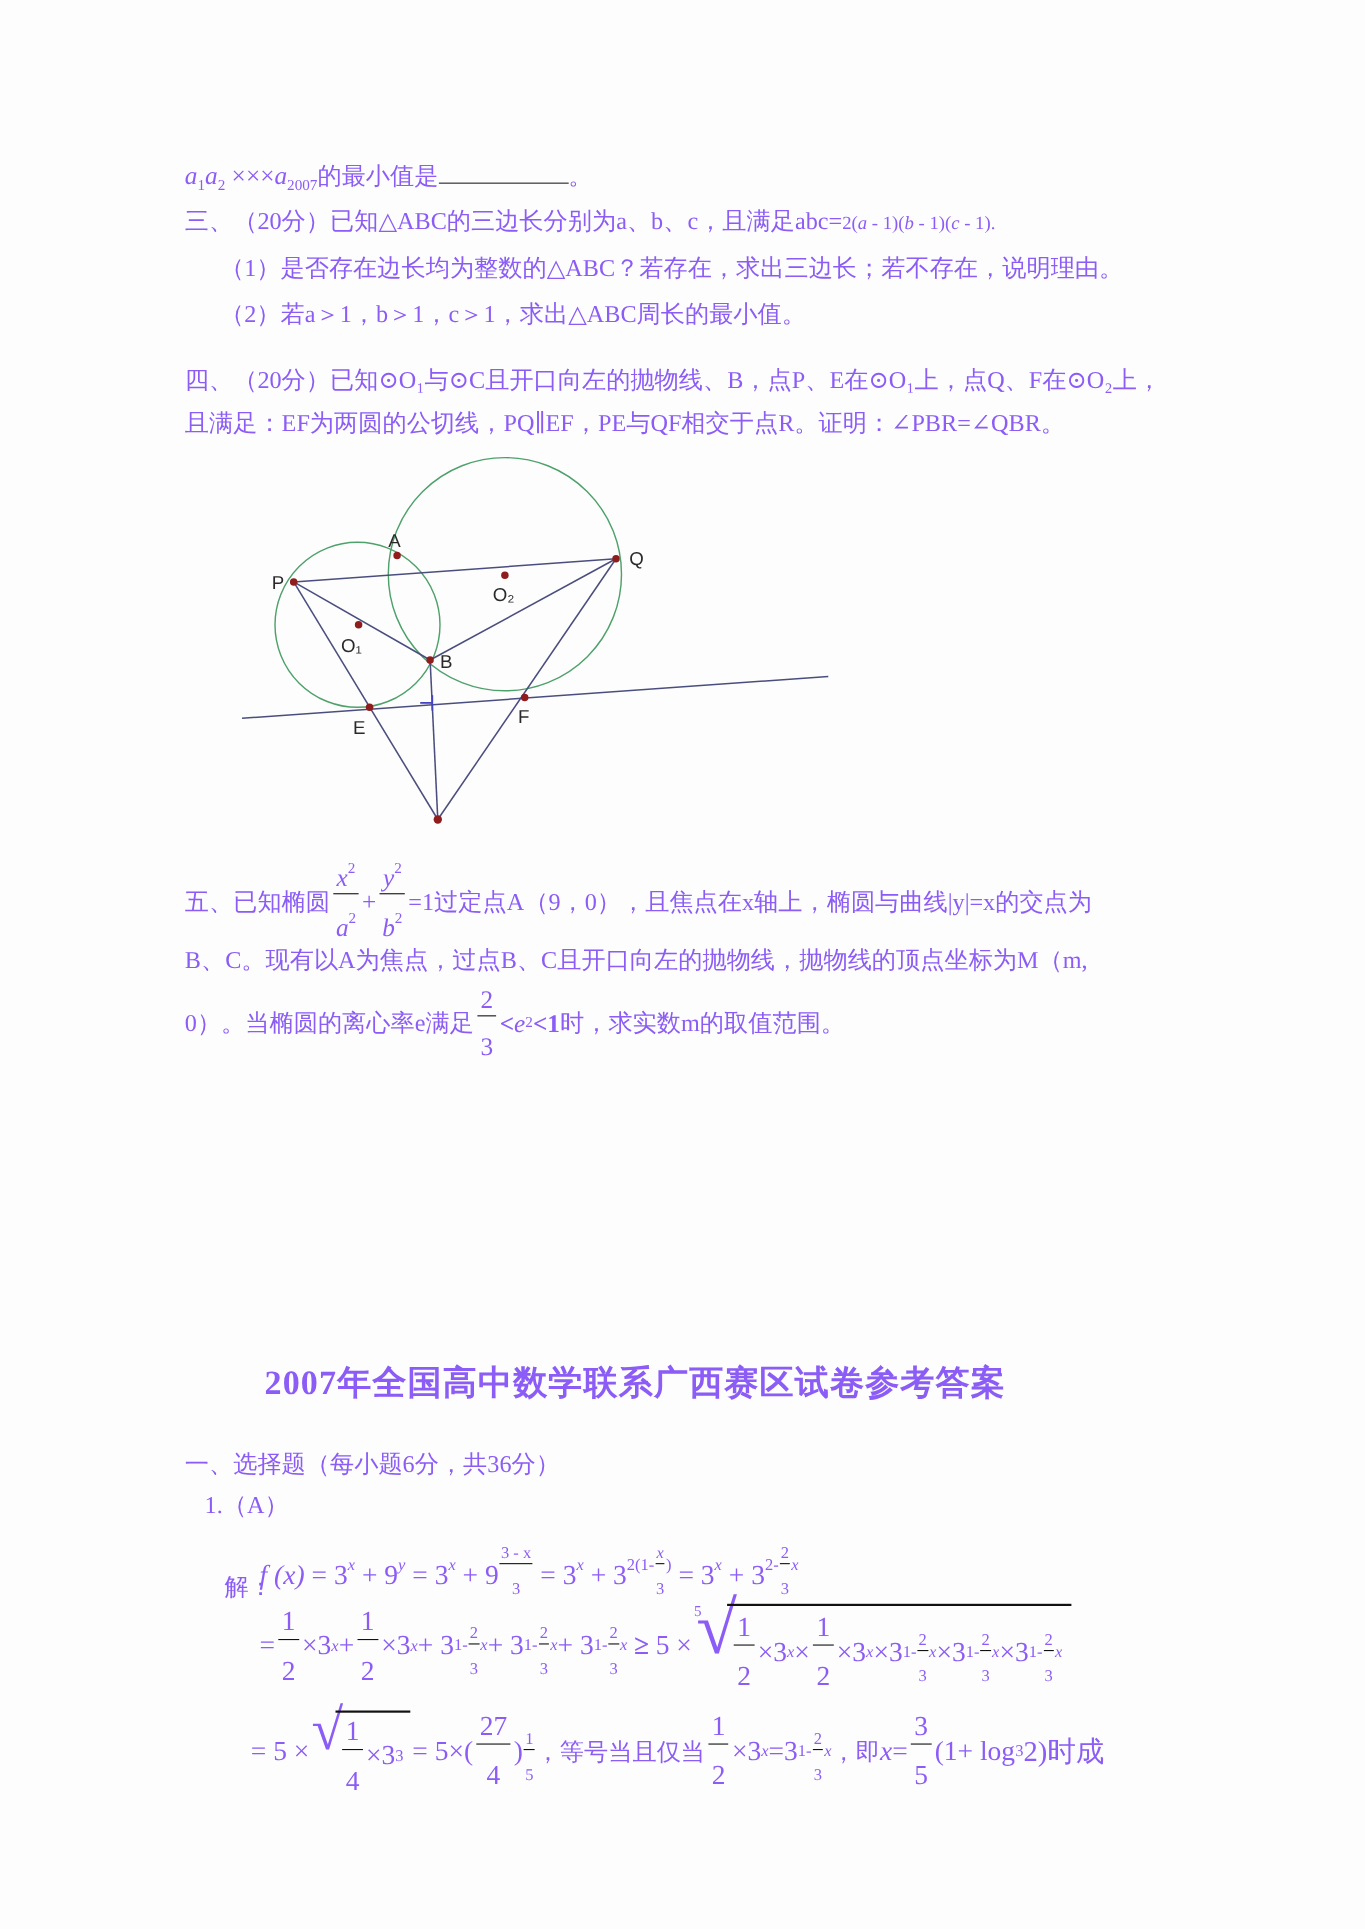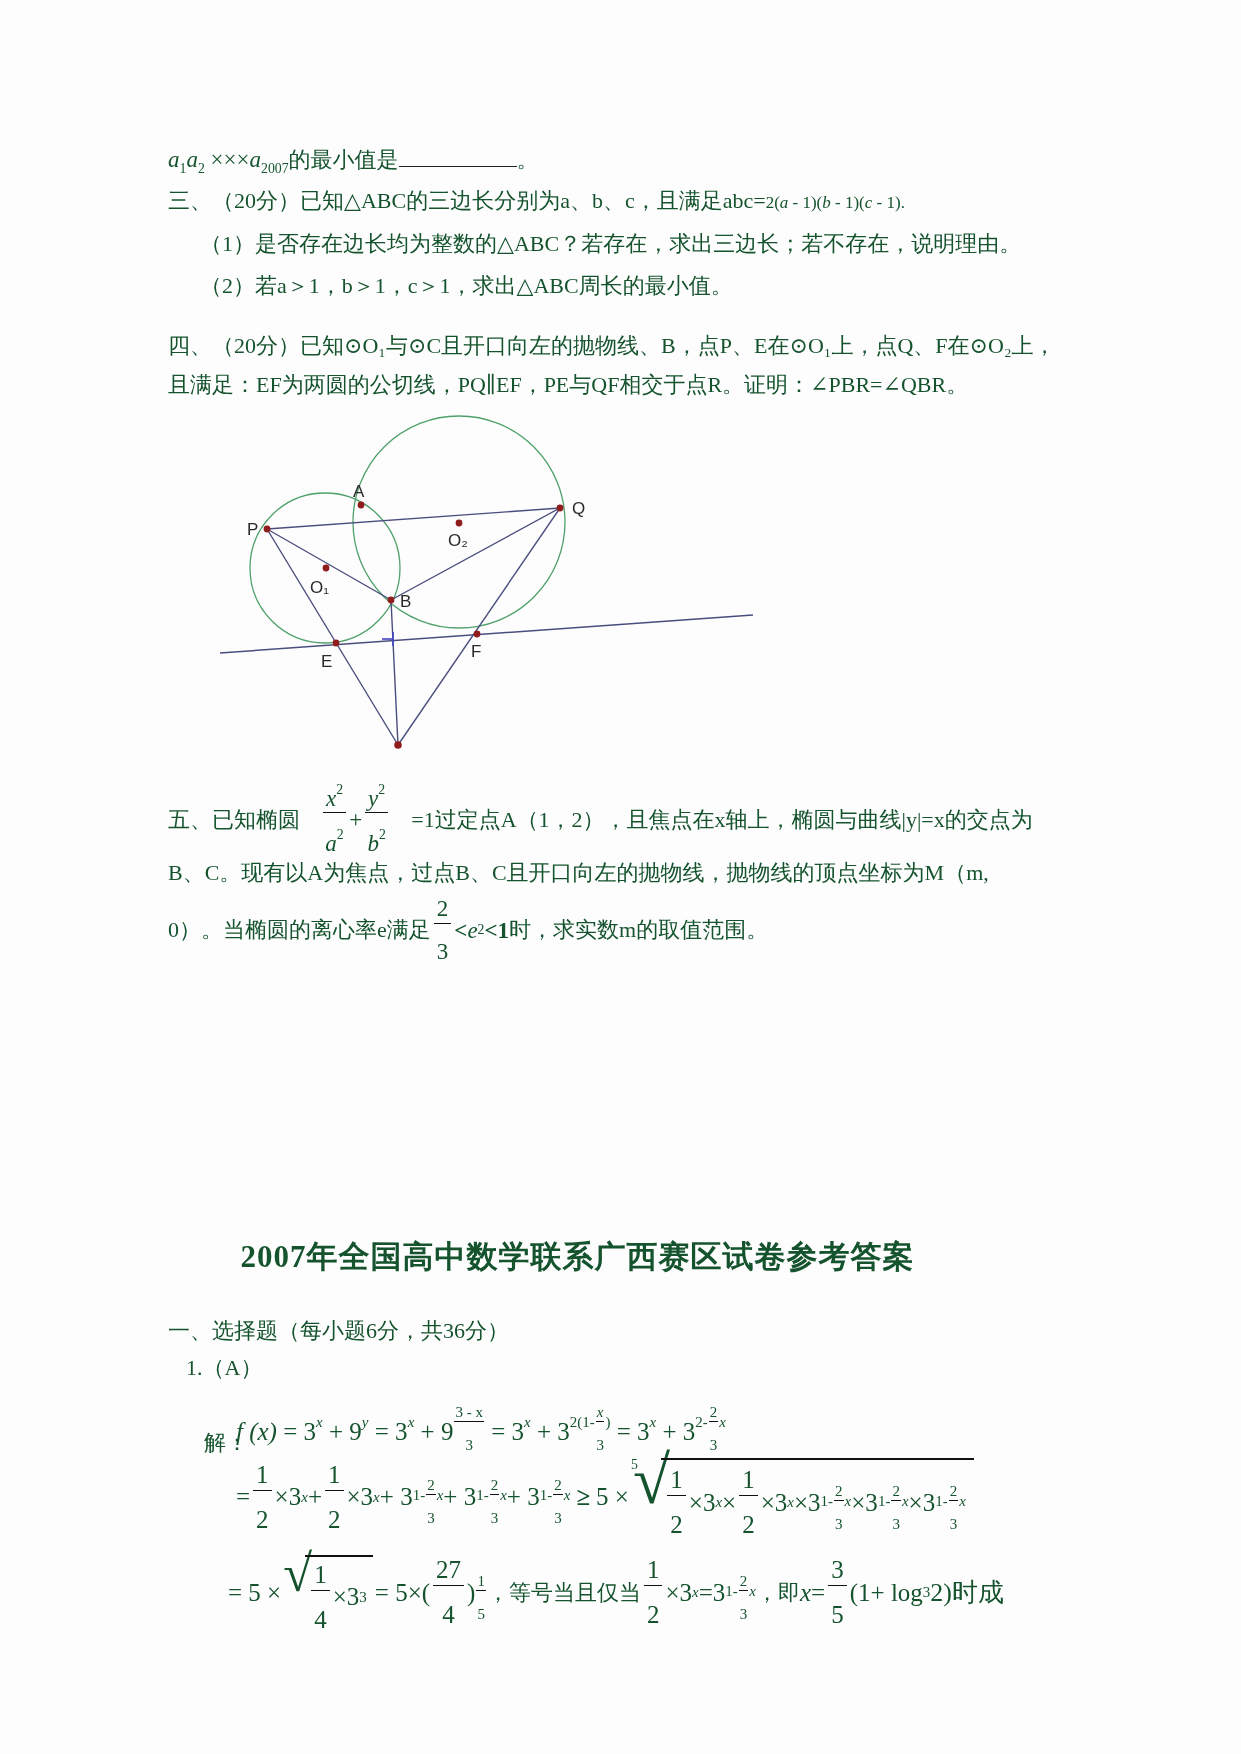--- a/index.html
+++ b/index.html
@@ -1,18 +1,18 @@
 <!DOCTYPE html>
 <html><head>
 <meta charset="utf-8">
 <style>
   html,body{margin:0;padding:0;background:#e9e9e9;}
   .page{
     position:relative;width:1241px;height:1754px;background:#fdfdfd;
-    margin:0 auto;font-family:"Liberation Serif","DejaVu Serif",serif;color:#14532d;
+    margin:0 auto;font-family:"Liberation Serif","DejaVu Serif",serif;color:#8b5cf6;
     overflow:hidden;
   }
   .abs{position:absolute;white-space:nowrap;}
   .cn{font-size:22px;line-height:1.35;}
   .indent{left:200px;}
   i{font-family:"Liberation Serif","DejaVu Serif",serif;}
   sub{font-size:60%;}
   .bigf{font-size:17px;}
   .blank{display:inline-block;width:118px;height:1.05em;border-bottom:1.6px solid #222;vertical-align:baseline;}
   
@@ -86,34 +86,34 @@
     <text x="62" y="142" fill="#2a2a2a">P</text>
     <text x="168" y="104" fill="#2a2a2a">A</text>
     <text x="387" y="121" fill="#2a2a2a">Q</text>
     <text x="125" y="200" fill="#2a2a2a">O₁</text>
     <text x="263" y="153" fill="#2a2a2a">O₂</text>
     <text x="215" y="214" fill="#2a2a2a">B</text>
     <text x="136" y="274" fill="#2a2a2a">E</text>
     <text x="286" y="264" fill="#2a2a2a">F</text>
   </svg>
 
-  <div class="abs cn" style="left:168px;top:783px;display:flex;align-items:center;gap:20px;">
+  <div class="abs cn" style="left:168px;top:783px;display:flex;align-items:center;">
     <span>五、已知椭圆</span>
     <span class="math" style="font-size:23px;display:inline-flex;align-items:center;">
       <span class="fr">
         <span class="n"><i>x</i><span class="sup">2</span></span>
         <span class="d"><i>a</i><span class="sup">2</span></span>
       </span>
       <span>+</span>
       <span class="fr">
         <span class="n"><i>y</i><span class="sup">2</span></span>
         <span class="d"><i>b</i><span class="sup">2</span></span>
       </span>
     </span>
-    <span>=1过定点A（1，2），且焦点在x轴上，椭圆与曲线|y|=x的交点为</span>
+    <span>=1过定点A（9，0），且焦点在x轴上，椭圆与曲线|y|=x的交点为</span>
   </div>
   <div class="abs cn" style="left:168px;top:858px;">B、C。现有以A为焦点，过点B、C且开口向左的抛物线，抛物线的顶点坐标为M（m,</div>
   <div class="abs cn" style="left:168px;top:896px;display:flex;align-items:center;">
     <span>0）。当椭圆的离心率e满足</span>
     <span class="math" style="font-size:23px;display:inline-flex;align-items:center;">
       <span class="fr">
         <span class="n">2</span>
         <span class="d">3</span>
       </span>
       <b>&lt;</b>

